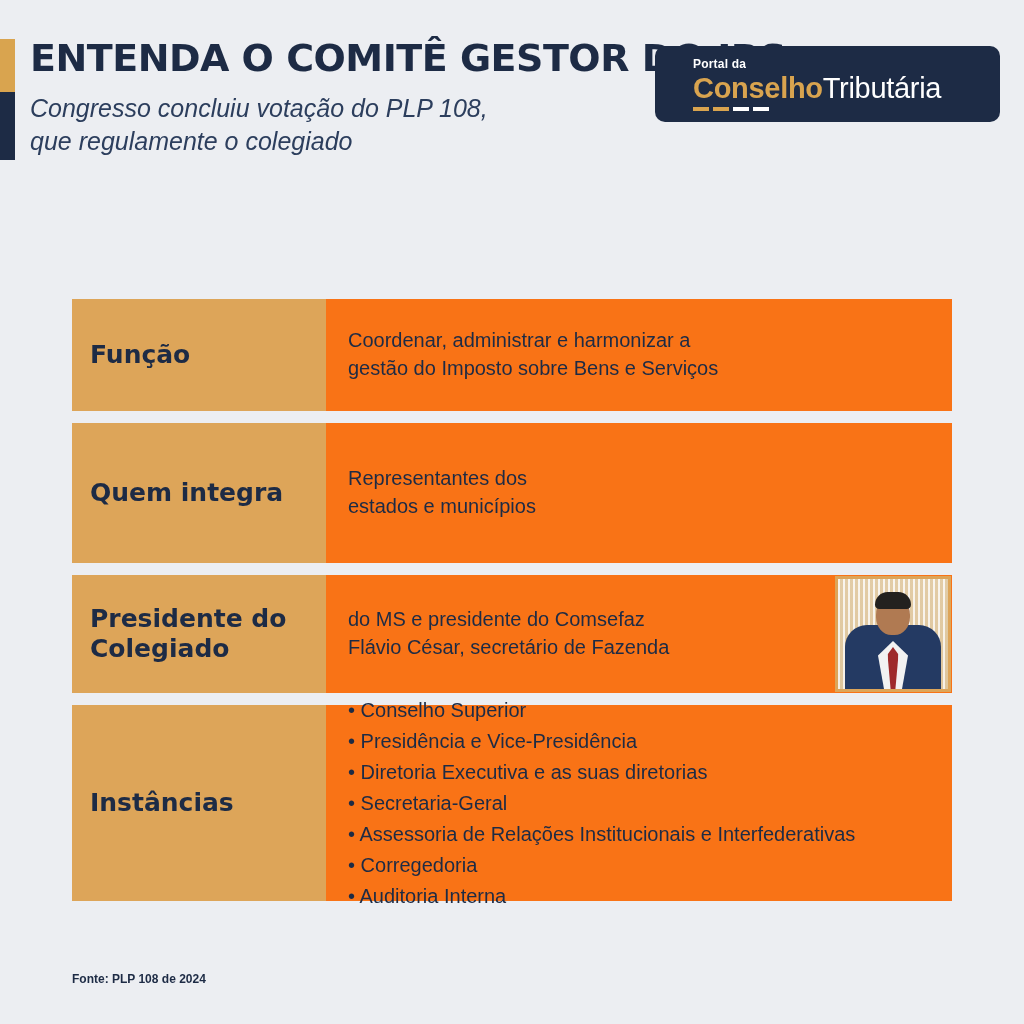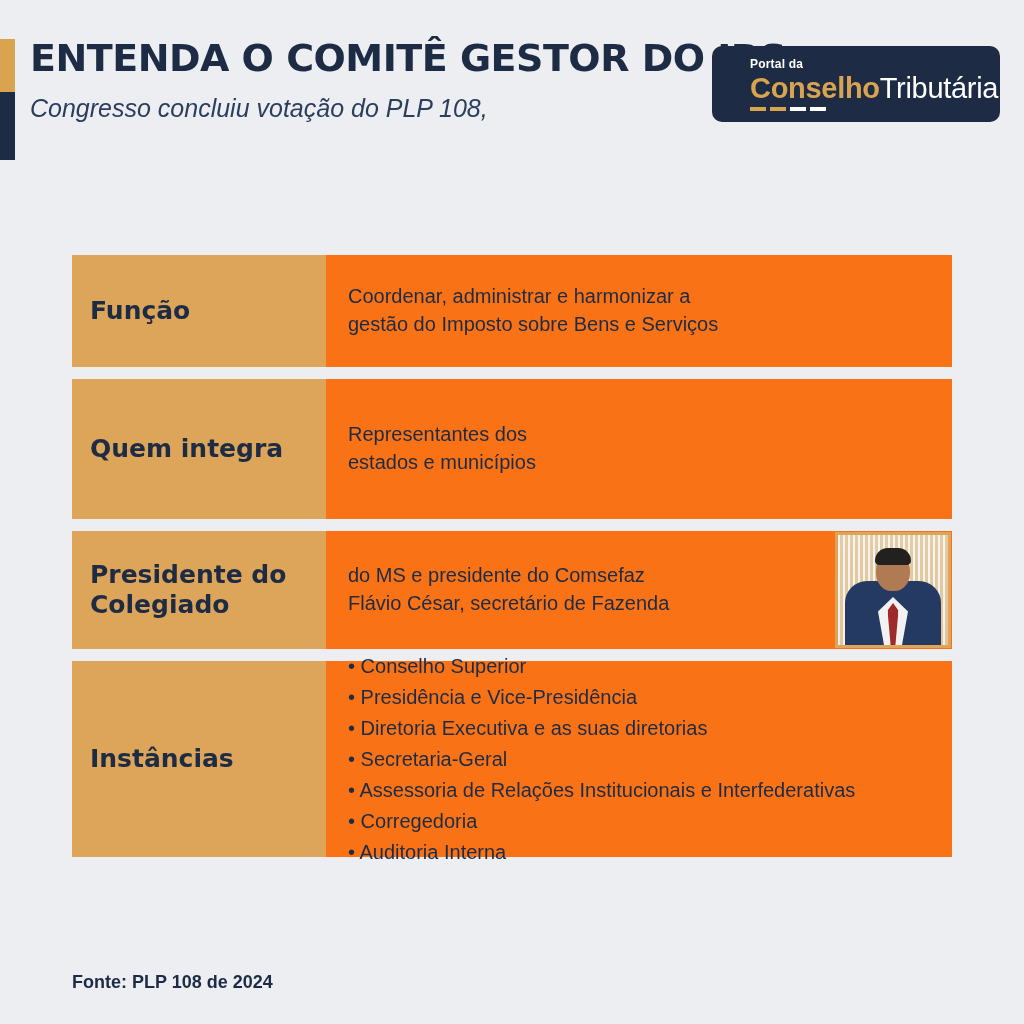--- a/index.html
+++ b/index.html
@@ -60,21 +60,21 @@
     line-height: 1.33;
     color: #2c3e5d;
     font-family: "Liberation Sans", sans-serif;
   }
 
   
   .logo {
     position: absolute;
     right: 24px;
     top: 10px;
-    width: 288px;
+    width: 345px;
     height: 76px;
     background: #1d2b45;
     border-radius: 10px;
   }
   .logo-top {
     position: absolute;
     left: 38px;
     top: 11px;
     font-size: 12px;
     color: #ffffff;
@@ -138,21 +138,21 @@
     background: #f97316;
     display: flex;
     align-items: center;
     padding: 0 22px;
     box-sizing: border-box;
     font-size: 20px;
     line-height: 1.38;
     color: #1d2b45;
     position: relative;
   }
-  .row-1 .row-label, .row-1 .row-content { height: 112px; }
+  .row-1 .row-label, .row-1 .row-content { height: 112px; margin-top: 44px; }
   .row-2 .row-label, .row-2 .row-content { height: 140px; }
   .row-3 .row-label, .row-3 .row-content { height: 118px; }
   .row-4 .row-label, .row-4 .row-content { height: 196px; }
 
   .bullets {
     font-size: 20px;
     line-height: 1.55;
     color: #1d2b45;
   }
   .bullets div { white-space: nowrap; }
@@ -226,34 +226,35 @@
     height: 42px;
     background: #9e2a2b;
     clip-path: polygon(50% 0, 100% 18%, 72% 100%, 28% 100%, 0 18%);
   }
 
   
   .footer {
     position: absolute;
     left: 72px;
     top: 972px;
-    font-size: 18px;
+    font-size: 12px;
     font-weight: bold;
     color: #1d2b45;
   }
 </style>
 </head>
 <body>
 
 <div class="header">
   <div class="gold-block"></div>
   <div class="navy-block"></div>
   <div class="title">ENTENDA O COMITÊ GESTOR DO IBS</div>
   <div class="subtitle">
     <div>Congresso concluiu votação do PLP 108,</div>
+    <div>que regulamente o colegiado</div>
   </div>
 
   <div class="logo">
     <div class="logo-top">Portal da</div>
     <div class="logo-main">
       <span class="w1">Conselho</span><span class="w2">Tributária</span>
     </div>
     <div class="logo-bars">
       <i></i>
         <i></i>

